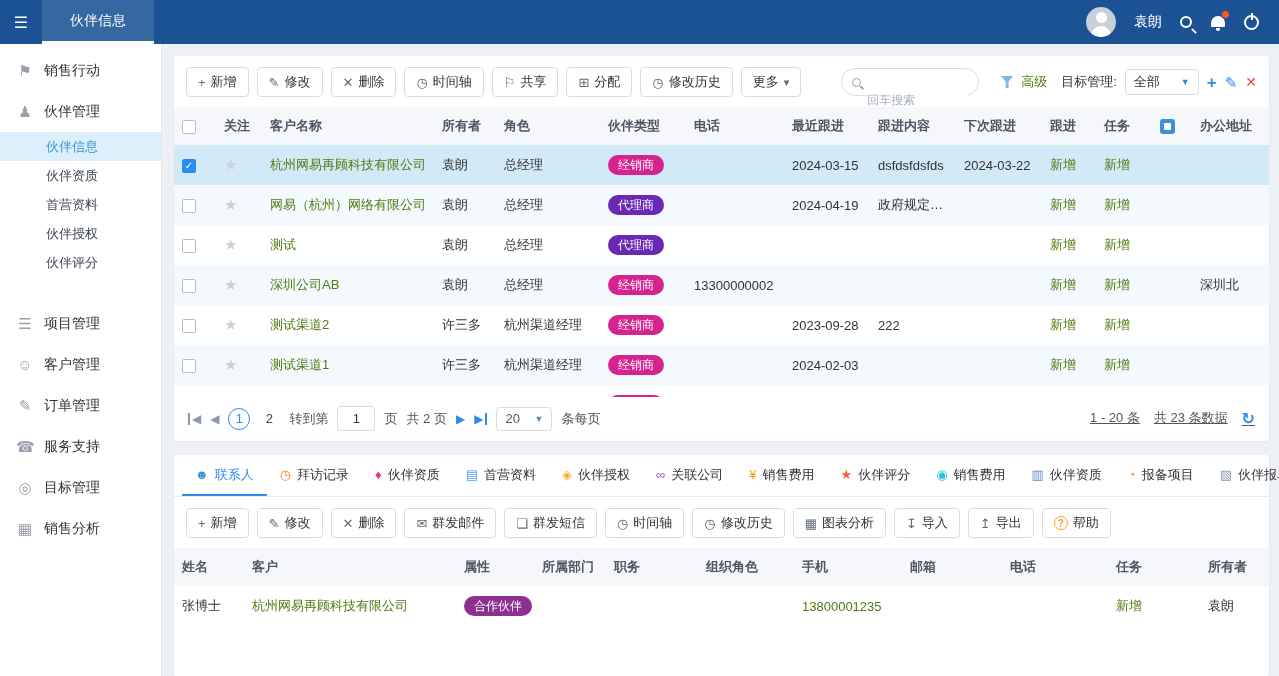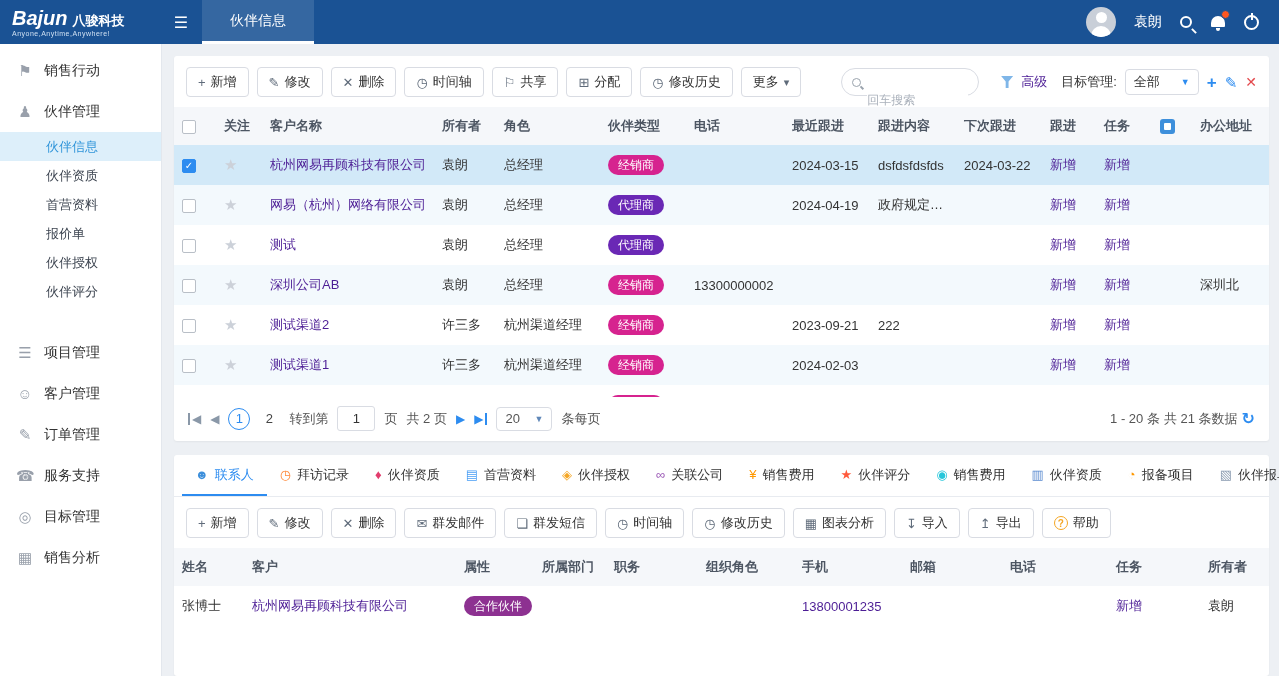--- a/index.html
+++ b/index.html
@@ -56,21 +56,21 @@
   .search-input::placeholder { color:#aab1bb; }
   .funnel { width:12px; height:12px; background:#7fb6e8; clip-path:polygon(0 0,100% 0,62% 45%,62% 100%,38% 100%,38% 45%); margin-left:14px; cursor:pointer; }
   .advanced { font-size:13px; cursor:pointer; }
   .query-label { color:#333; margin-left:6px; }
   .select { display:inline-flex; align-items:center; justify-content:space-between; gap:8px; height:26px; min-width:74px; border:1px solid #d9dce3; border-radius:4px; padding:0 8px; cursor:pointer; background:#fff; }
   .sel-caret { font-size:9px; color:#2d8cf0; }
   .mini { font-size:15px; cursor:pointer; line-height:1; }
   .mini.plus { color:#2d8cf0; font-weight:bold; font-size:17px; }
   .mini.pen { color:#2d8cf0; }
   .mini.del { color:#e3484c; font-weight:bold; font-size:14px; }
-  .link { color:#4c1d95; cursor:pointer; }
+  .link { color:#4d7c0f; cursor:pointer; }
 
   
   table { border-collapse:collapse; width:100%; table-layout:fixed; }
   th { background:#f5f7fa; height:38px; font-size:13px; font-weight:bold; color:#4d5663; text-align:left; padding:0 8px; white-space:nowrap; overflow:hidden; }
   td { height:40px; font-size:13px; color:#333; padding:0 8px; white-space:nowrap; overflow:hidden; text-overflow:ellipsis; }
   tr.stripe td { background:#f3f9fd; }
   tr.selected td { background:#d2e9f8; }
   .table-clip { height:290px; overflow:hidden; }
   .cb { display:inline-flex; align-items:center; justify-content:center; width:14px; height:14px; border:1px solid #b9bfc7; border-radius:2px; background:#fff; font-size:10px; cursor:pointer; vertical-align:middle; }
   .cb.checked { background:#2d8cf0; border-color:#2d8cf0; color:#fff; }
@@ -84,40 +84,33 @@
   .pg-ic { font-size:12px; color:#8a98a8; cursor:pointer; line-height:1; }
   .pg-ic.act { color:#2d8cf0; }
   .pg-ic.bar-l { border-left:2px solid currentColor; padding-left:2px; }
   .pg-ic.bar-r { border-right:2px solid currentColor; padding-right:2px; }
   .pg-nums { display:flex; gap:8px; align-items:center; }
   .pg-num { min-width:22px; height:22px; display:inline-flex; align-items:center; justify-content:center; cursor:pointer; color:#444; }
   .pg-num.current { border:1px solid #2d8cf0; border-radius:50%; color:#2d8cf0; }
   .goto-input { width:38px; height:25px; border:1px solid #d9dce3; border-radius:3px; text-align:center; font-size:13px; color:#333; outline:none; font-family:inherit; }
   .select.small { min-width:56px; height:24px;justify-content:space-between; }
   .select.small .sel-caret { color:#5f87b8; }
-  .pg-right { margin-left:auto; display:flex; align-items:center; gap:4px; color:#555; }
+  .pg-right { margin-left:auto; display:flex; gap:14px; color:#555;text-decoration:underline; }
   .refresh { color:#2d8cf0; font-size:16px; font-weight:bold; cursor:pointer; }
 
   
   .tabs { display:flex; align-items:stretch; height:42px; border-bottom:1px solid #e8ebf0; padding:0 8px; }
   .tab { display:flex; align-items:center; gap:6px; padding:0 13px; font-size:13px; color:#333; cursor:pointer; border-bottom:2px solid transparent; white-space:nowrap; }
   .tab.active { color:#2d8cf0; border-bottom-color:#2d8cf0; }
   .tic { font-size:13px; }
 </style>
 </head>
 <body>
 
 <div class="topbar">
-  <div class="logo-area">
-    <div class="logo-row">
-      <span class="logo-name">Bajun</span>
-      <span class="logo-cn">八骏科技</span>
-    </div>
-    <div class="logo-tagline">Anyone,Anytime,Anywhere!</div>
-  </div>
   <div class="menu-toggle">☰</div>
   <div class="nav-tab">
     <span>伙伴信息</span>
   </div>
   <div class="topbar-right">
     <span class="avatar">
         <span class="head"></span>
         <span class="bod"></span>
       </span>
     <span class="user-name">袁朗</span>
@@ -142,23 +135,20 @@
       </div>
       <div class="side-subwrap">
         <div class="side-sub active">
           <span>伙伴信息</span>
         </div>
         <div class="side-sub">
           <span>伙伴资质</span>
         </div>
         <div class="side-sub">
           <span>首营资料</span>
-        </div>
-        <div class="side-sub">
-          <span>报价单</span>
         </div>
         <div class="side-sub">
           <span>伙伴授权</span>
         </div>
         <div class="side-sub">
           <span>伙伴评分</span>
         </div>
       </div>
       <div class="side-item">
         <span class="side-ic">☰</span>
@@ -334,21 +324,21 @@
               <td><span>深圳北</span></td>
             </tr>
             <tr>
               <td><span class="cb"></span></td>
               <td><span class="star">★</span></td>
               <td><span class="link">测试渠道2</span></td>
               <td><span>许三多</span></td>
               <td><span>杭州渠道经理</span></td>
               <td><span class="badge" style="background: rgb(214, 35, 143);">经销商</span></td>
               <td><span></span></td>
-              <td><span>2023-09-21</span></td>
+              <td><span>2023-09-28</span></td>
               <td><span>222</span></td>
               <td><span></span></td>
               <td><span class="link">新增</span></td>
               <td><span class="link">新增</span></td>
               <td></td>
               <td><span></span></td>
             </tr>
             <tr class="stripe">
               <td><span class="cb"></span></td>
               <td><span class="star">★</span></td>
@@ -398,21 +388,21 @@
       <span>共 2 页</span>
       <span class="pg-ic act">▶</span>
       <span class="pg-ic act bar-r">▶</span>
       <span class="select small">
         <span>20</span>
         <span class="sel-caret">▼</span>
       </span>
       <span>条每页</span>
       <span class="pg-right">
         <span>1 - 20 条</span>
-        <span>共 21 条数据</span>
+        <span>共 23 条数据</span>
         <span class="refresh">↻</span>
       </span>
     </div>
   </div>
 
   <div class="panel panel-bottom">
     <div class="tabs">
         <div class="tab active">
           <span class="tic" style="color: rgb(61, 143, 219);">☻</span>
           <span>联系人</span>

